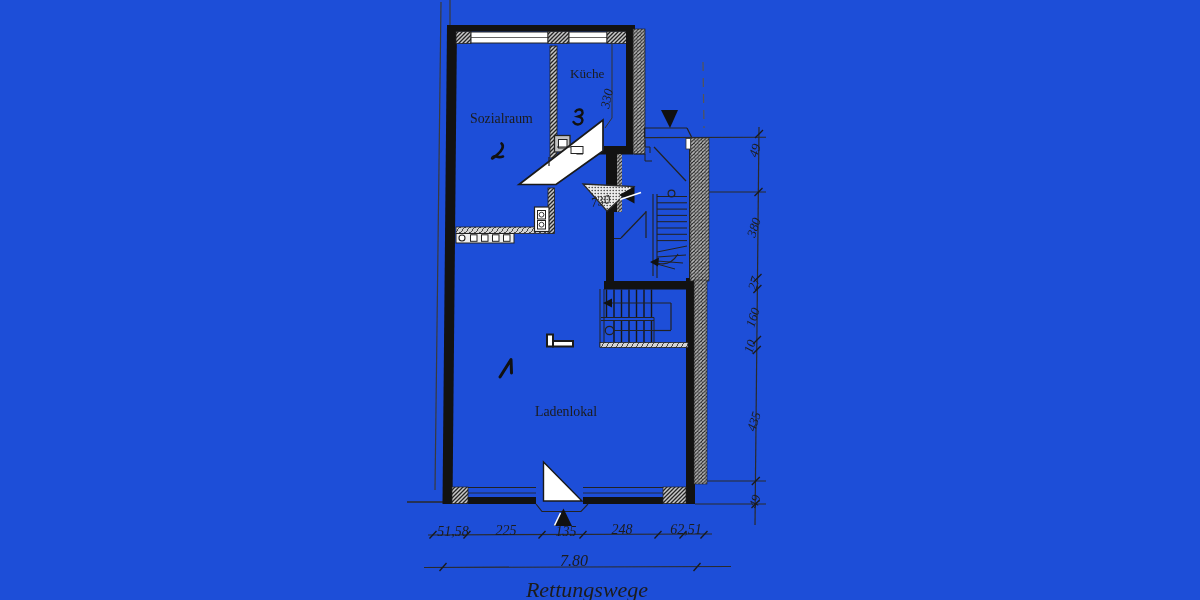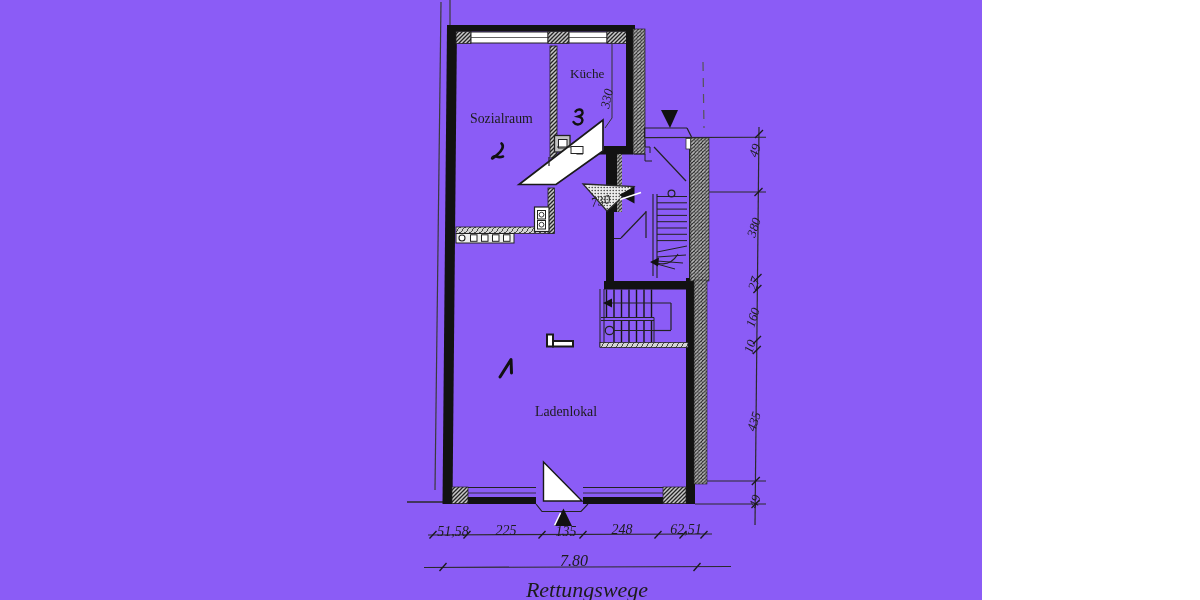--- a/index.html
+++ b/index.html
@@ -1,16 +1,16 @@
 <!DOCTYPE html>
 <html><head>
 <meta charset="utf-8">
 <style>
 html,body{margin:0;padding:0;background:#ffffff;}
-#page{width:982px;height:600px;background:#8b5cf6;position:relative;overflow:hidden;}
+#page{width:1200px;height:600px;background:#1d4ed8;position:relative;overflow:hidden;}
 svg{position:absolute;top:0;left:0;}
 text{font-family:"Liberation Serif", serif;fill:#1c1c1c;}
 .hand{font-style:italic;}
 </style>
 </head>
 <body>
 <div id="page">
 <svg width="1200" height="600" viewBox="0 0 1200 600">
 <defs>
 <pattern id="hatch" width="4" height="4" patternUnits="userSpaceOnUse">

